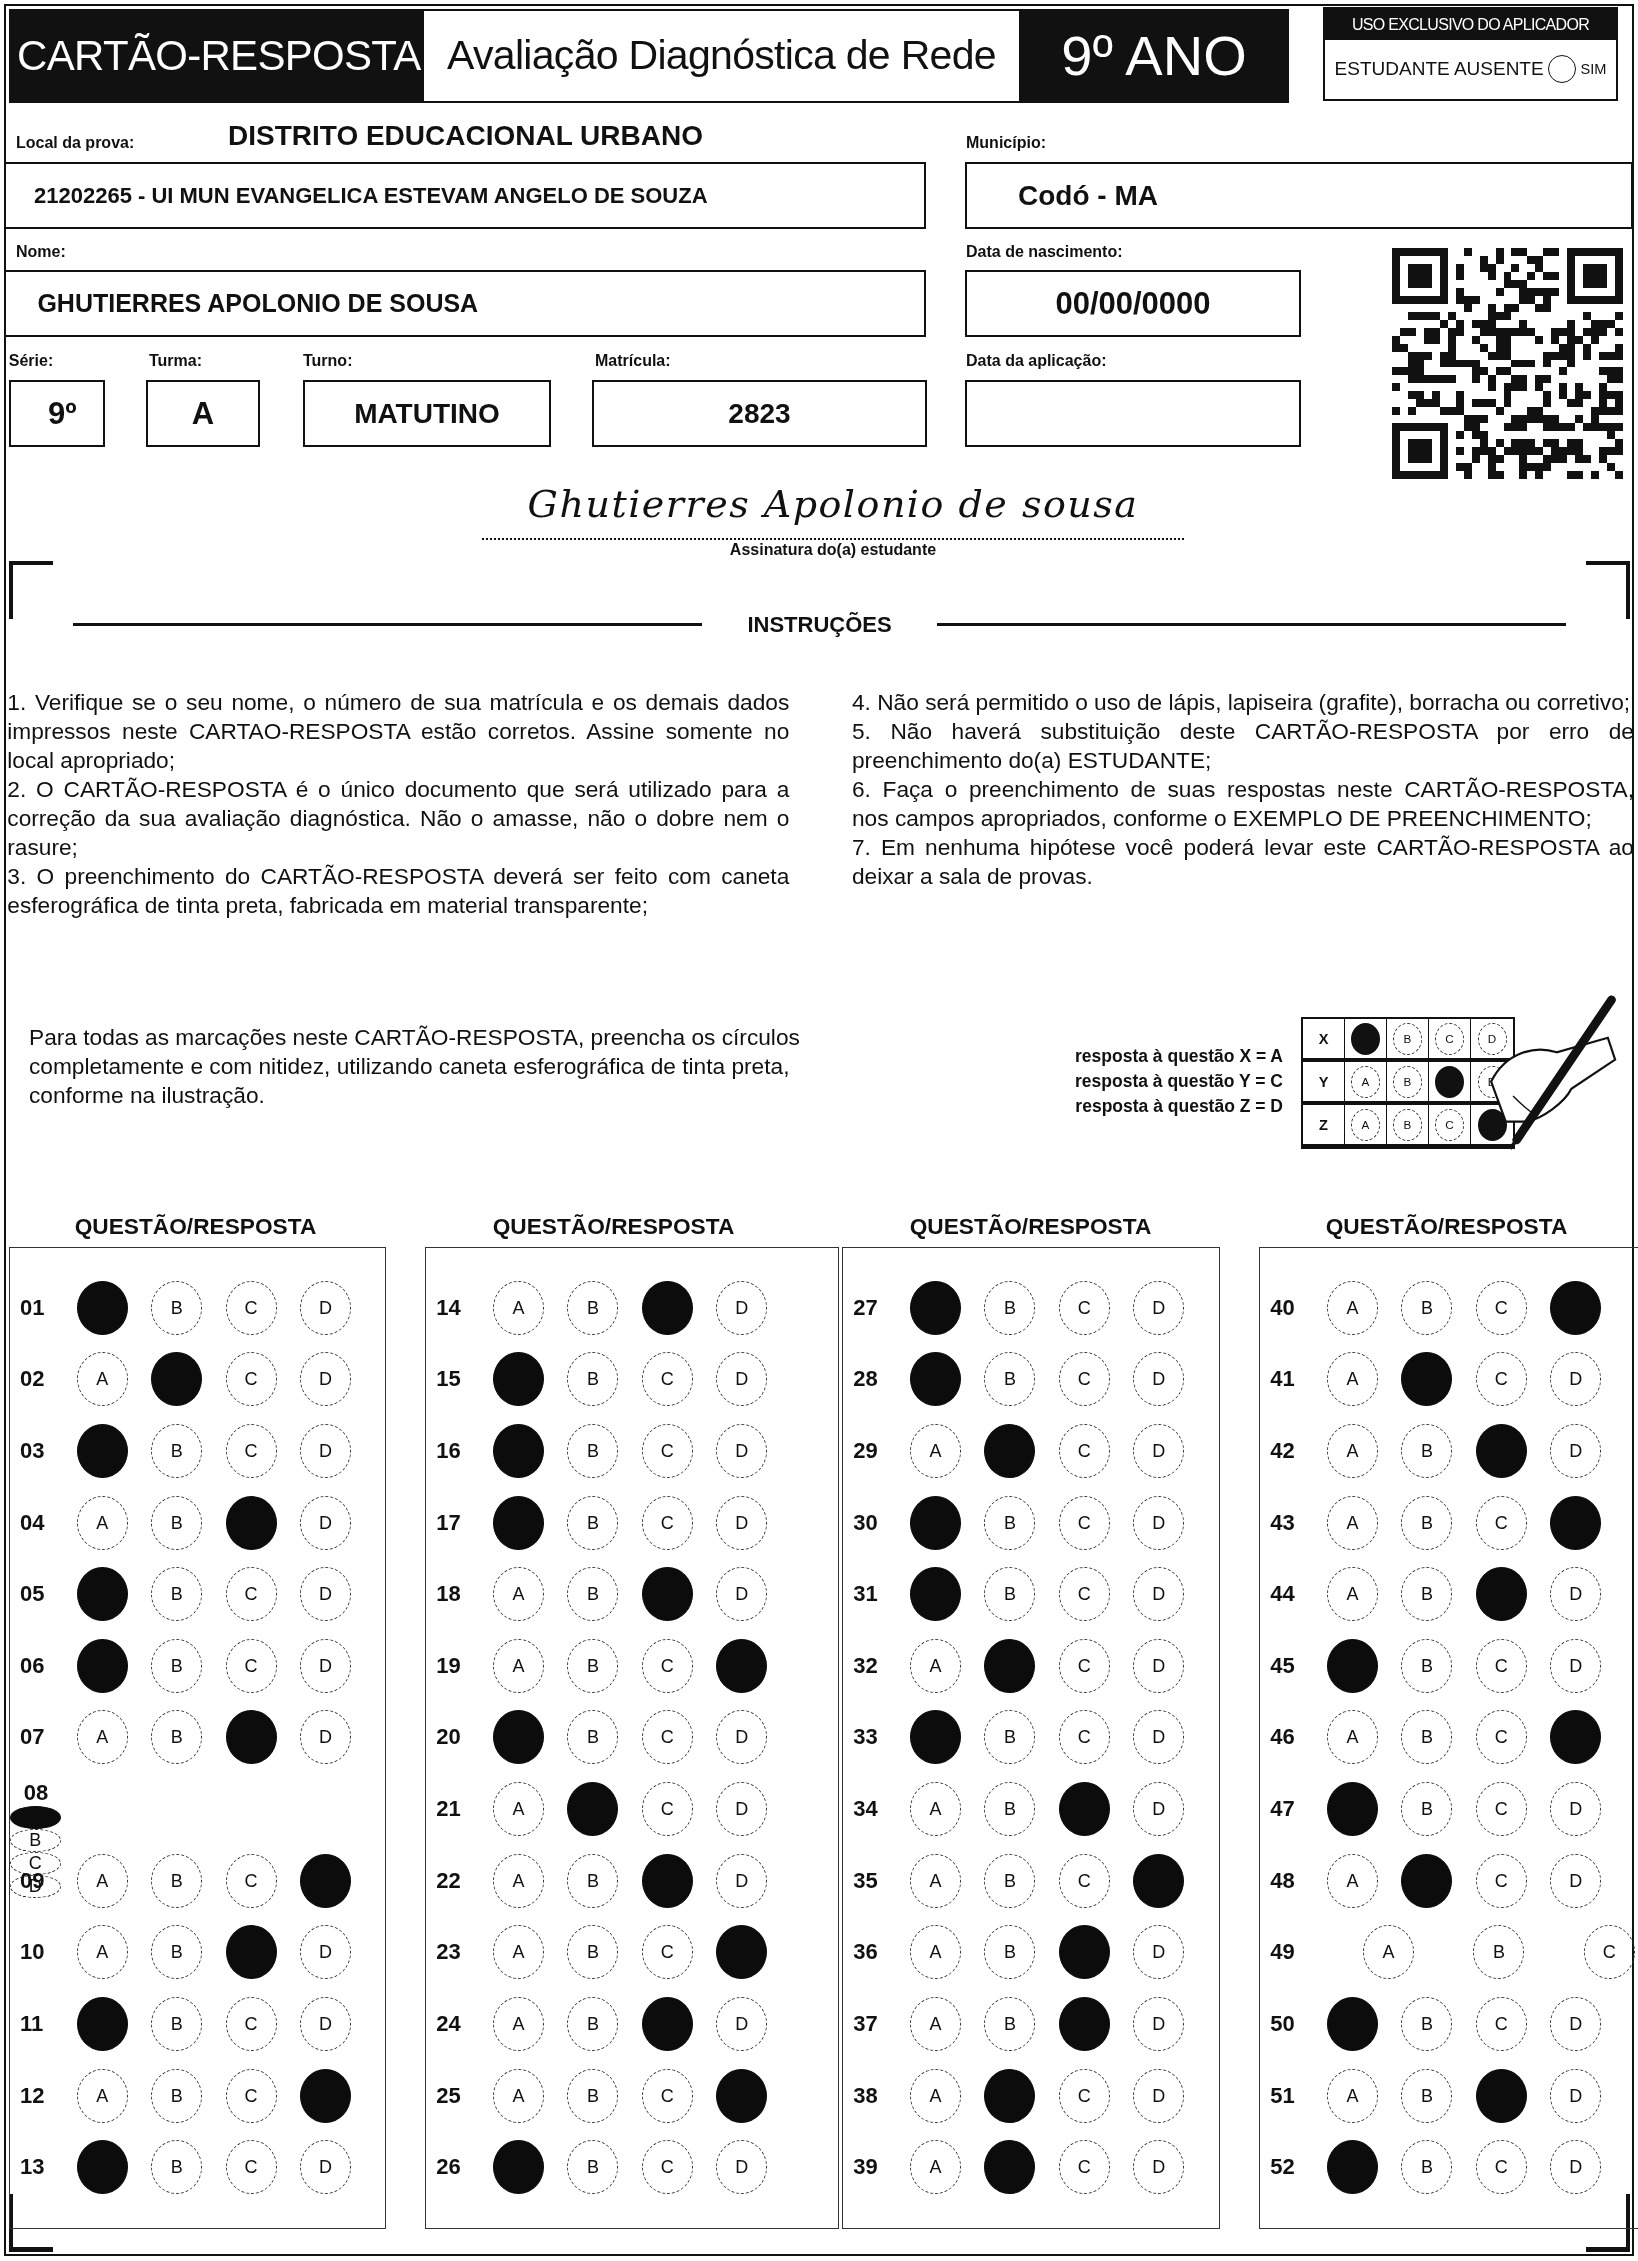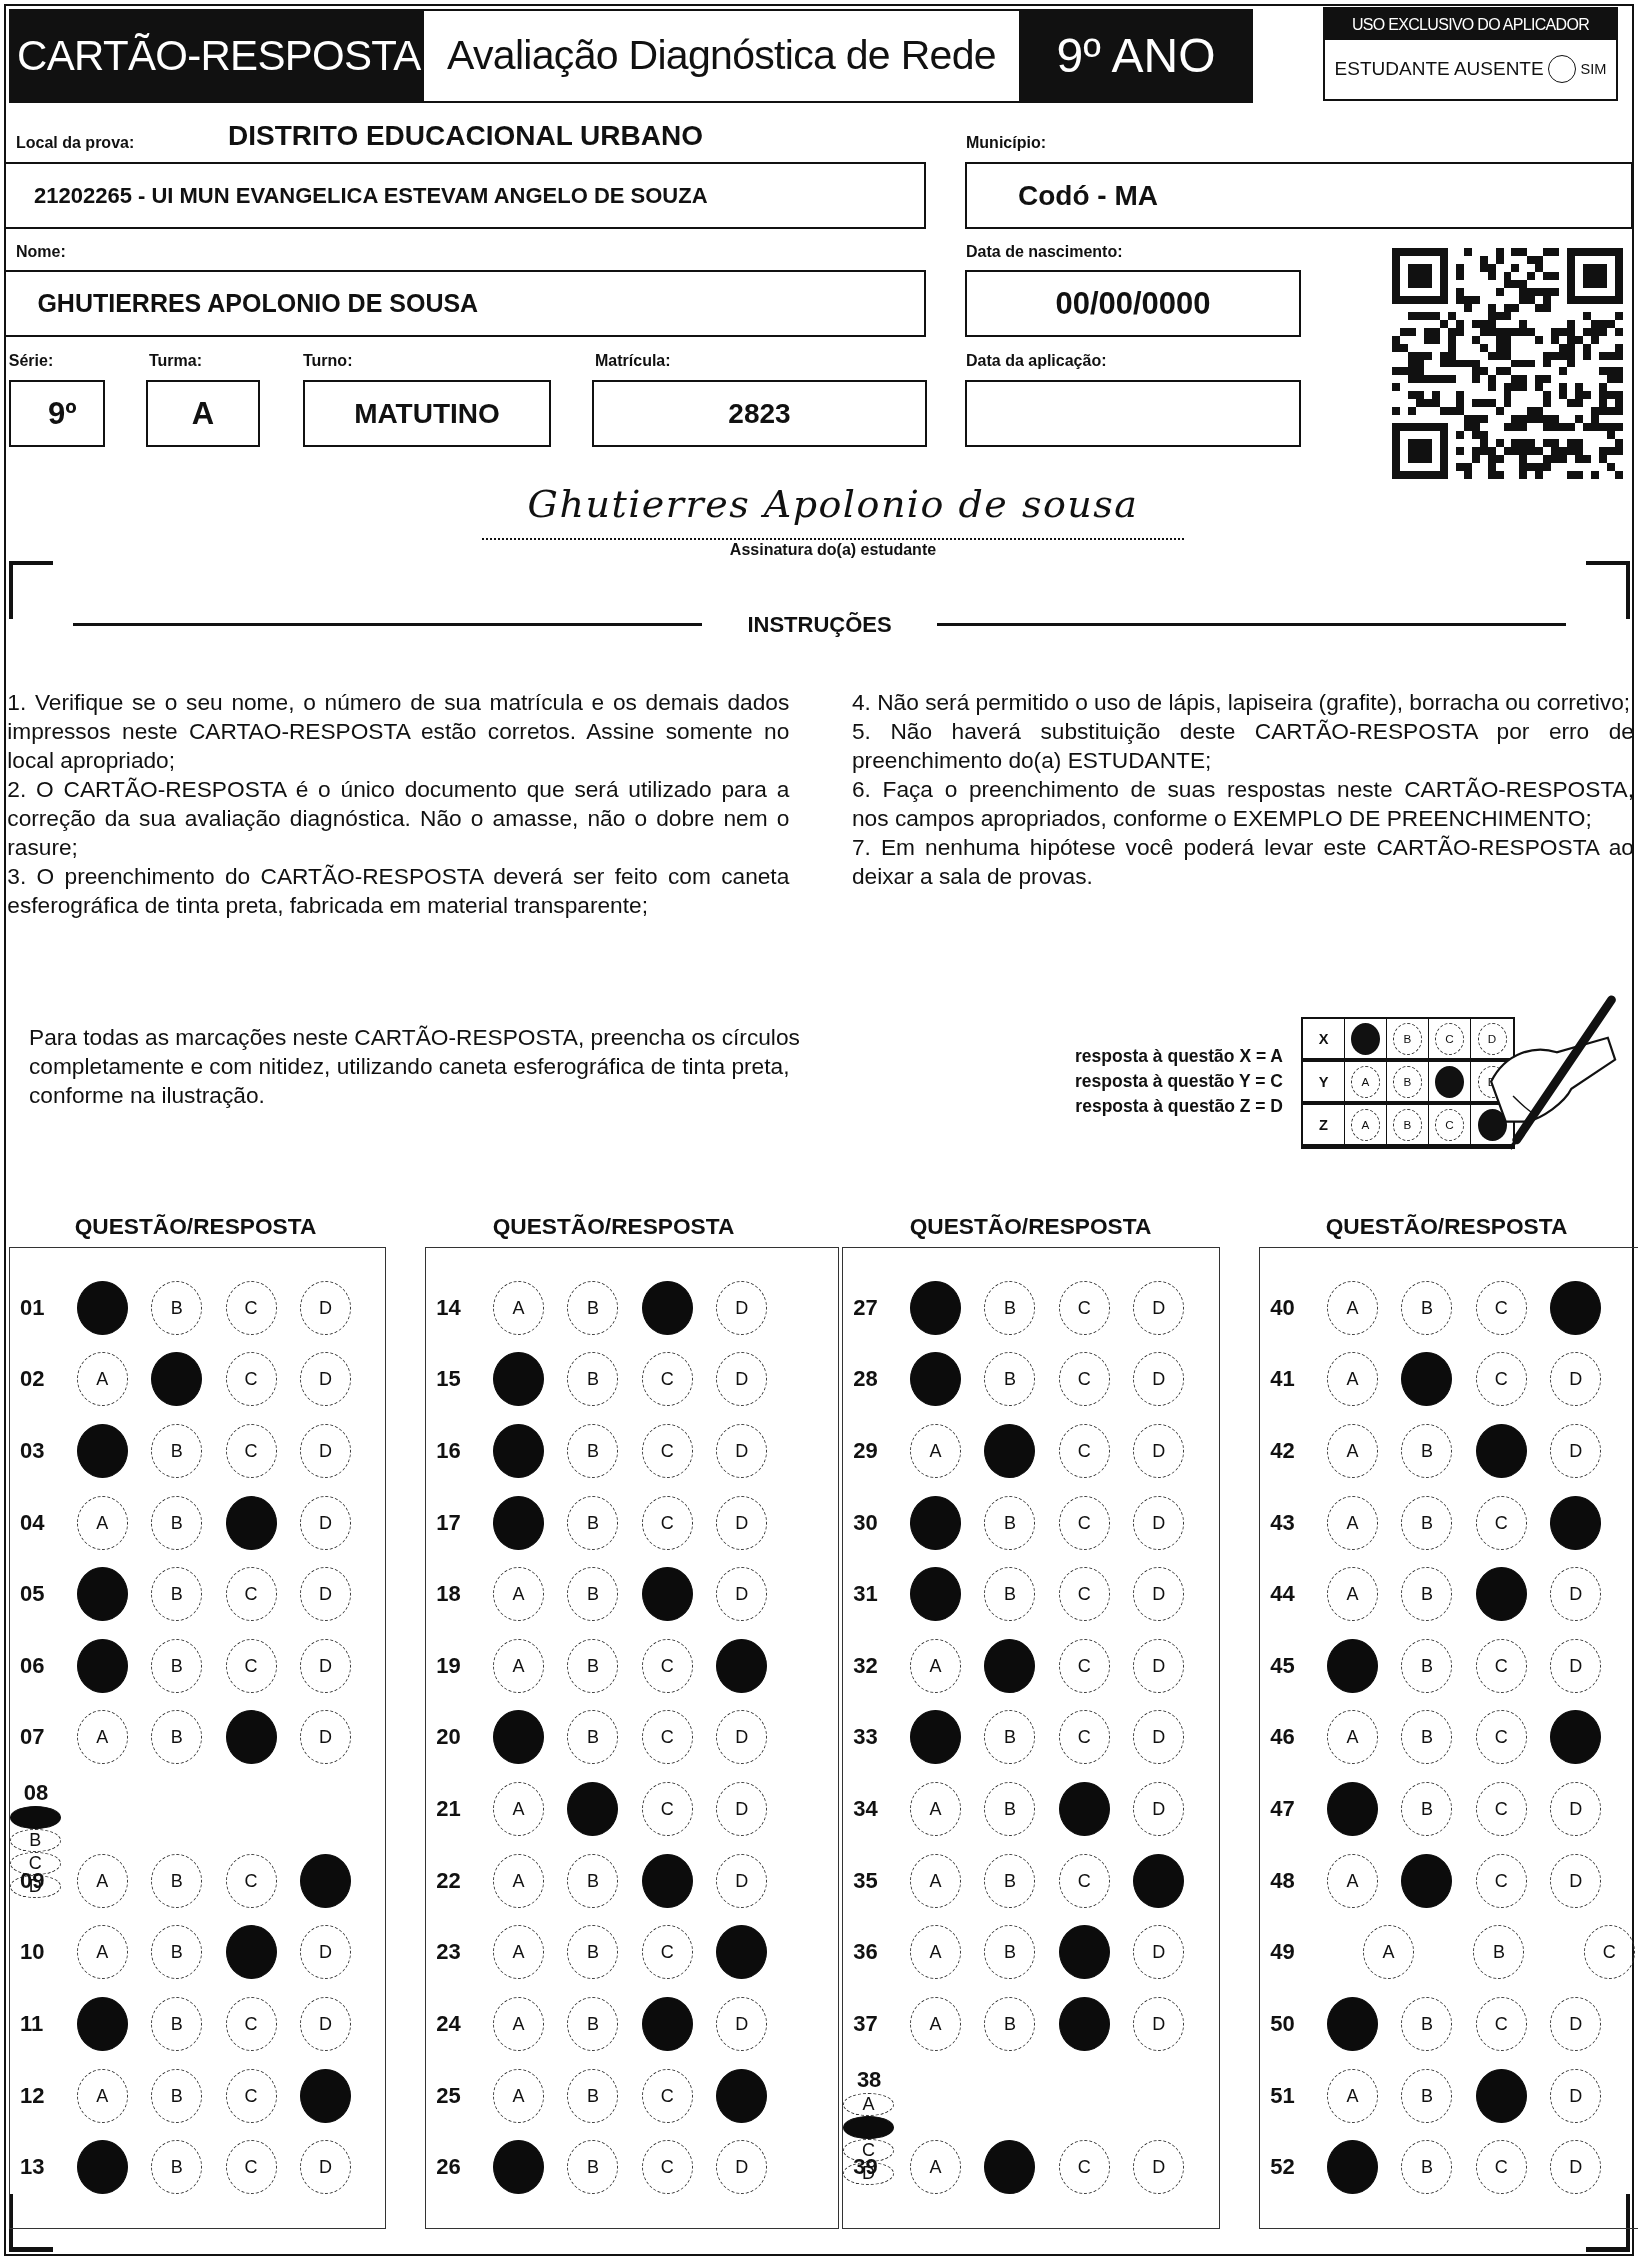--- a/index.html
+++ b/index.html
@@ -8,21 +8,21 @@
   .abs { position: absolute; }
 
   
   #frame { position: absolute; left: 4.4px; top: 4.4px; width: 1630px; height: 2252px; border: 2.2px solid #111; }
 
   
   .hdr-black { background: #111; color: #fff; display: flex; align-items: center; justify-content: center; }
   .hdr-white { background: #fff; color: #111; display: flex; align-items: center; justify-content: center; border: 2.2px solid #111; }
   #hdr-title { left: 8.8px; top: 8.8px; width: 420px; height: 94px; font-size: 42px; letter-spacing: -0.7px; }
   #hdr-sub { left: 424px; top: 8.8px; width: 595px; height: 94px; font-size: 41px; letter-spacing: -0.7px; border-width: 2.2px 0 2.2px 0; }
-  #hdr-grade { left: 1019px; top: 8.8px; width: 234px; height: 94px; font-size: 48px; }
+  #hdr-grade { left: 1019px; top: 8.8px; width: 270px; height: 94px; font-size: 56px; }
   #applicator { left: 1323px; top: 7.3px; width: 295px; height: 94px; border: 2.2px solid #111; }
   #applicator .top { height: 31px; background: #111; color: #fff; font-size: 16px; display: flex; align-items: center; justify-content: center; letter-spacing: -0.7px; }
   #applicator .bottom { height: 58px; display: flex; align-items: center; justify-content: center; font-size: 19px; gap: 4.4px; }
   .absent-bubble { width: 28px; height: 28px; border: 1.5px solid #111; border-radius: 50%; display: inline-block; }
 
   
   .flabel { font-size: 16px; font-weight: bold; }
   .fbox { border: 2.2px solid #111; display: flex; align-items: center; font-weight: bold; }
   .lbl-big { font-size: 28px; font-weight: bold; }
 
@@ -764,21 +764,21 @@
       <div class="bub filled">C</div>
       <div class="bub">D</div>
     </div>
     <div class="qrow" style="top: 747px;">
       <div class="qnum">37</div>
       <div class="bub">A</div>
       <div class="bub">B</div>
       <div class="bub filled">C</div>
       <div class="bub">D</div>
     </div>
-    <div class="qrow" style="top: 819px; flex-direction: column;">
+    <div class="qrow" style="top: 819px;">
       <div class="qnum">38</div>
       <div class="bub">A</div>
       <div class="bub filled">B</div>
       <div class="bub">C</div>
       <div class="bub">D</div>
     </div>
     <div class="qrow" style="top: 890px;">
       <div class="qnum">39</div>
       <div class="bub">A</div>
       <div class="bub filled">B</div>

